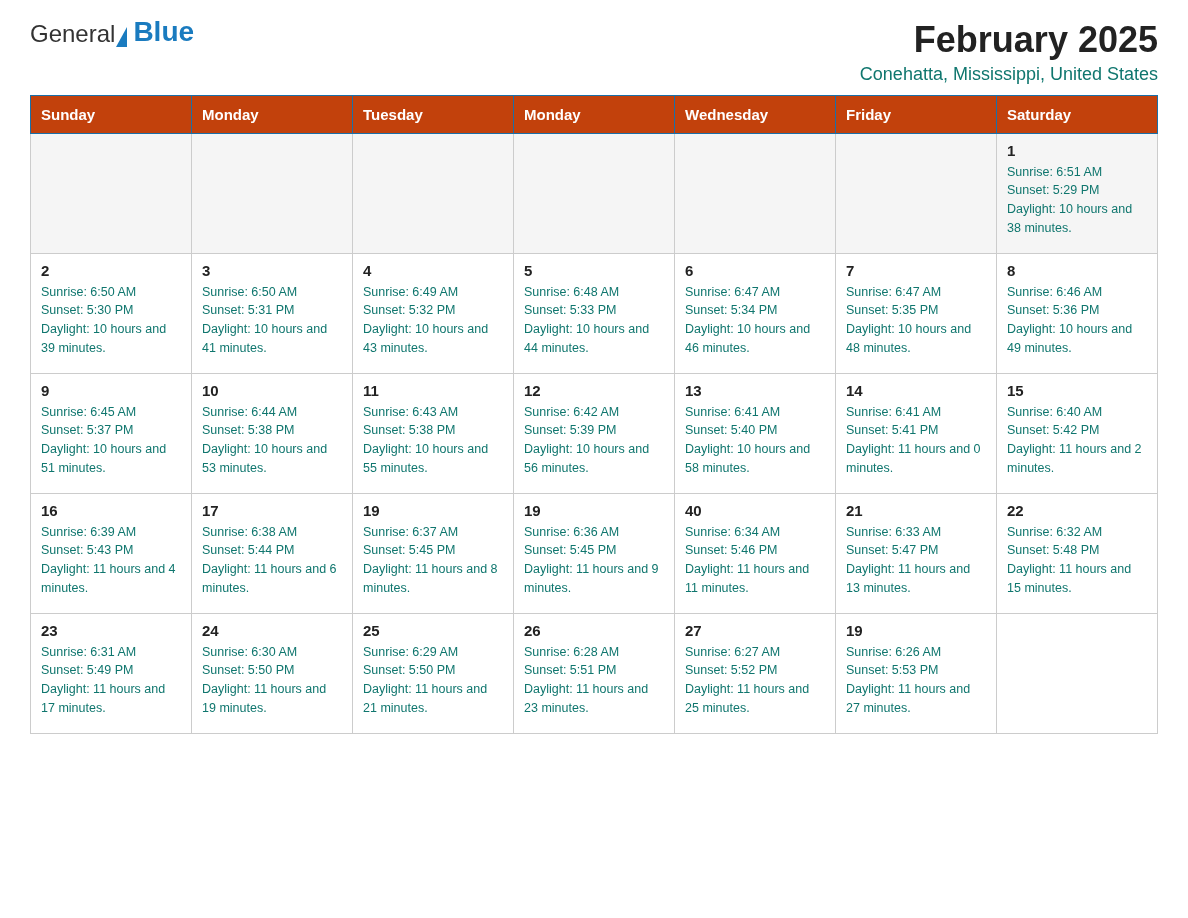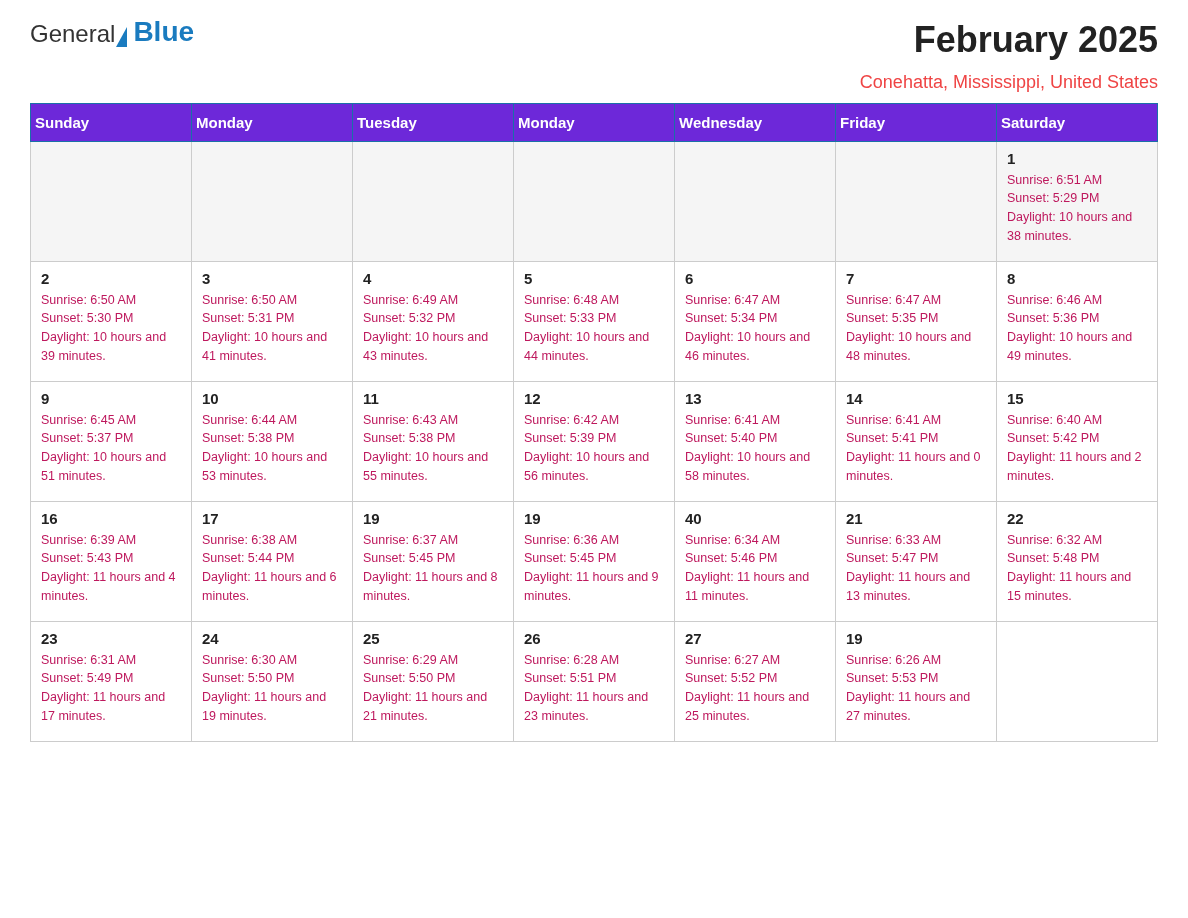--- a/index.html
+++ b/index.html
@@ -25,32 +25,32 @@
       text-align: right;
     }
     .month-title {
       font-size: 36px;
       font-weight: bold;
       color: #222;
       line-height: 1.1;
     }
     .location {
       font-size: 18px;
-      color: #ef4444;
-      margin-top: 12px;
+      color: #0f766e;
+      margin-top: 4px;
     }
     .calendar {
       width: 100%;
       border-collapse: collapse;
       border: 1px solid #ccc;
     }
     .calendar th {
-      background-color: #6d28d9;
+      background-color: #c2410c;
       color: #fff;
-      padding: 10px 4px;
+      padding: 10px 10px;
       font-size: 15px;
       font-weight: bold;
       text-align: left;
       border: 1px solid #1a6fa8;
     }
     .calendar td {
       vertical-align: top;
       padding: 8px 10px;
       border: 1px solid #ccc;
       width: calc(100% / 7);
@@ -63,21 +63,21 @@
       background: #f5f5f5;
     }
     .day-number {
       font-size: 15px;
       font-weight: bold;
       margin-bottom: 4px;
       color: #222;
     }
     .day-info {
       font-size: 12.5px;
-      color: #be185d;
+      color: #0f766e;
       line-height: 1.5;
     }
     .empty-cell {
       background: #f5f5f5;
     }
   </style>
 </head>
 <body>
 
 <div class="header">

